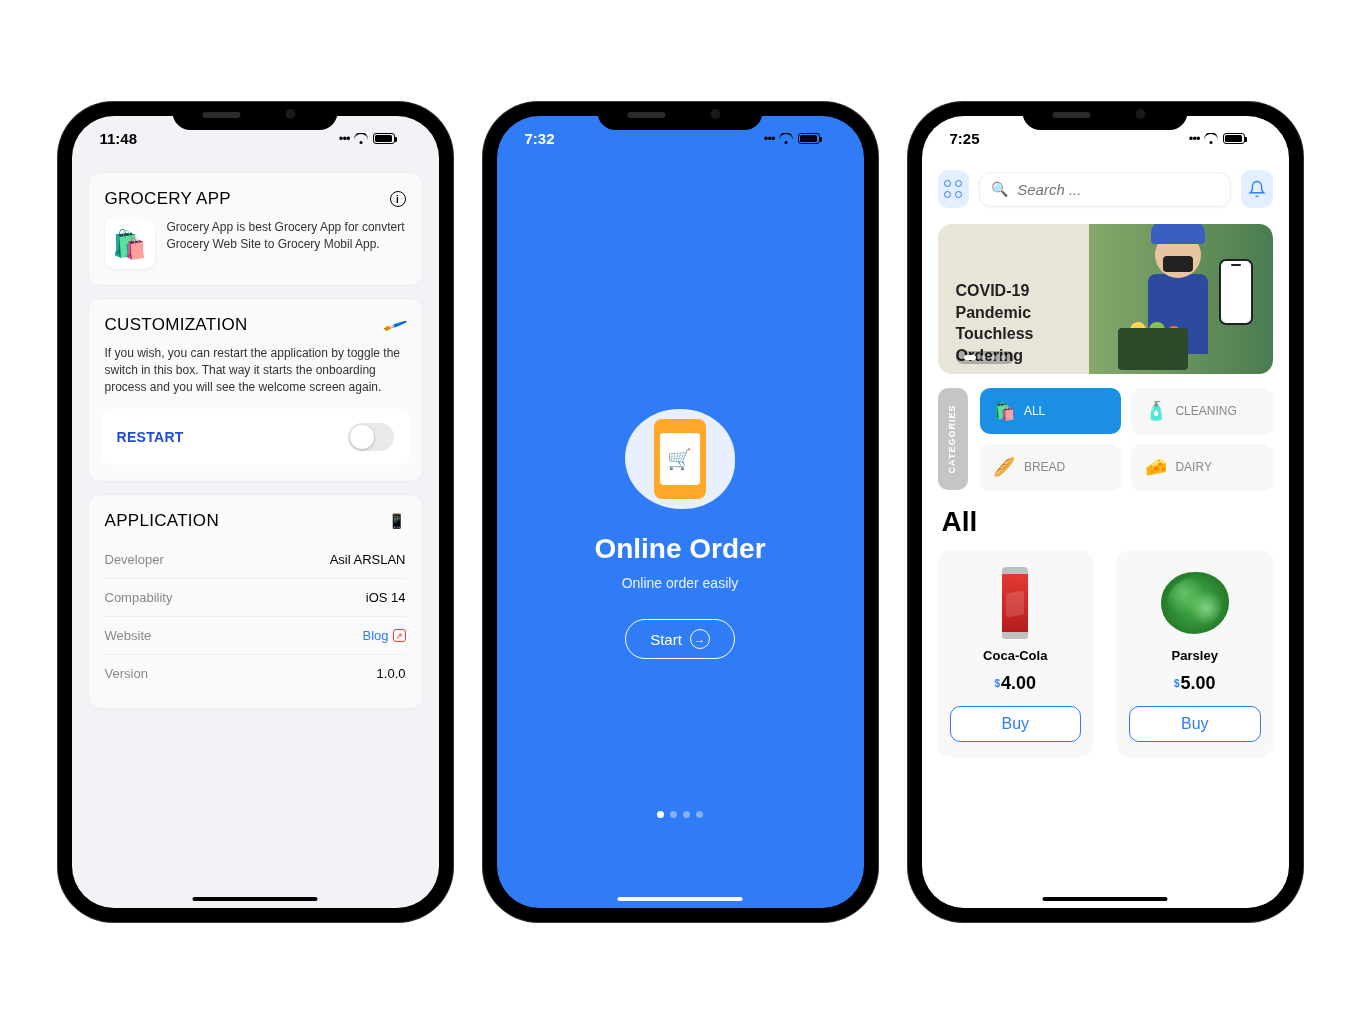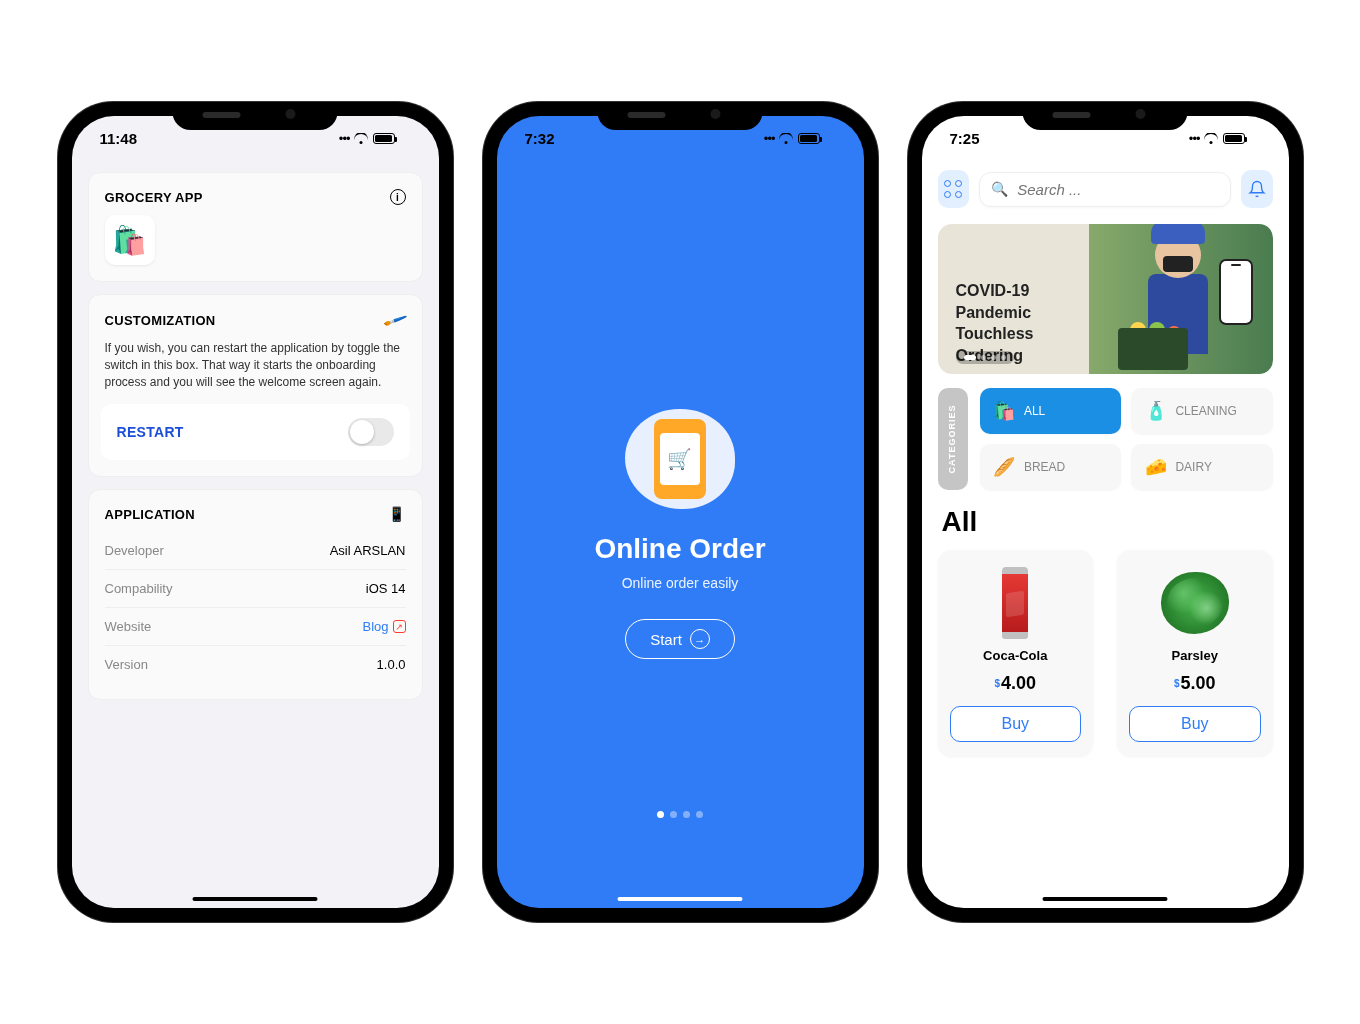--- a/index.html
+++ b/index.html
@@ -21,21 +21,21 @@
 
 
 .header-1 { display: flex; align-items: center; padding: 14px 20px 8px; gap: 14px; }
 .grid-icon { width: 38px; height: 38px; background: #e1efff; border-radius: 10px; display: flex; align-items: center; justify-content: center; }
 .dots4 { display: grid; grid-template-columns: repeat(2, 7px); gap: 4px; }
 .dots4 span { width: 7px; height: 7px; border: 1.8px solid #2f7cf6; border-radius: 50%; }
 .title-1 { font-size: 26px; font-weight: 700; }
 
 .card { background: #fafafa; margin: 12px 16px; border-radius: 12px; padding: 16px; border: 1px solid #eee; }
 .card-header { display: flex; justify-content: space-between; align-items: center; margin-bottom: 10px; }
-.card-title { font-weight: 700; font-size: 13px; letter-spacing: 0.3px; }
+.card-title { font-weight: 400; font-size: 17px; letter-spacing: 0.3px; }
 .info-icon { width: 16px; height: 16px; border: 1.5px solid #000; border-radius: 50%; display: flex; align-items: center; justify-content: center; font-size: 10px; font-weight: bold; }
 .app-row { display: flex; gap: 12px; align-items: flex-start; }
 .app-icon { width: 50px; height: 50px; background: #fff; border-radius: 10px; display: flex; align-items: center; justify-content: center; font-size: 28px; box-shadow: 0 1px 3px rgba(0,0,0,0.08); flex-shrink: 0; }
 .app-desc { font-size: 12px; color: #333; line-height: 1.4; }
 .paint-icon { transform: rotate(25deg); font-size: 16px; }
 .cust-desc { font-size: 12px; color: #333; line-height: 1.4; margin-bottom: 14px; }
 .restart-row { background: #fff; border-radius: 10px; padding: 14px 16px; display: flex; justify-content: space-between; align-items: center; margin: 0 -4px; }
 .restart-label { color: #1d4ed8; font-weight: 700; font-size: 14px; letter-spacing: 0.3px; }
 .toggle { width: 46px; height: 28px; background: #e9e9ea; border-radius: 14px; position: relative; }
 .toggle::after { content: ''; position: absolute; left: 2px; top: 2px; width: 24px; height: 24px; background: #fff; border-radius: 50%; box-shadow: 0 1px 3px rgba(0,0,0,0.25); }
@@ -132,20 +132,21 @@
       </div>
 
 
       <div class="card">
         <div class="card-header">
           <span class="card-title">GROCERY APP</span>
           <span class="info-icon">i</span>
         </div>
         <div class="app-row">
           <div class="app-icon">🛍️</div>
+          <div class="app-desc">Grocery App is best Grocery App for convtert Grocery Web Site to Grocery Mobil App.</div>
         </div>
       </div>
 
       <div class="card">
         <div class="card-header">
           <span class="card-title">CUSTOMIZATION</span>
           <span class="paint-icon">🖌️</span>
         </div>
         <div class="cust-desc">If you wish, you can restart the application by toggle the switch in this box. That way it starts the onboarding process and you will see the welcome screen again.</div>
         <div class="restart-row">
@@ -183,21 +184,21 @@
       <div class="home-bar"></div>
     </div>
   </div>
 </div>
 
 <div class="phone">
   <div class="notch"></div>
   <div class="phone-inner">
     <div class="screen-2">
       <div class="status-bar">
-        <span class="status-time" style="color:#000000">7:32</span>
+        <span class="status-time" style="color:#ffffff">7:32</span>
         <div class="status-icons" style="filter:invert(0)">
           <span class="dots3">•••</span>
           <span class="wifi-i"></span>
           <span class="batt"></span>
         </div>
       </div>
 
       <div class="onboard-icon">
         <div class="phone-shop">
             <div class="phone-shop-screen">🛒</div>

